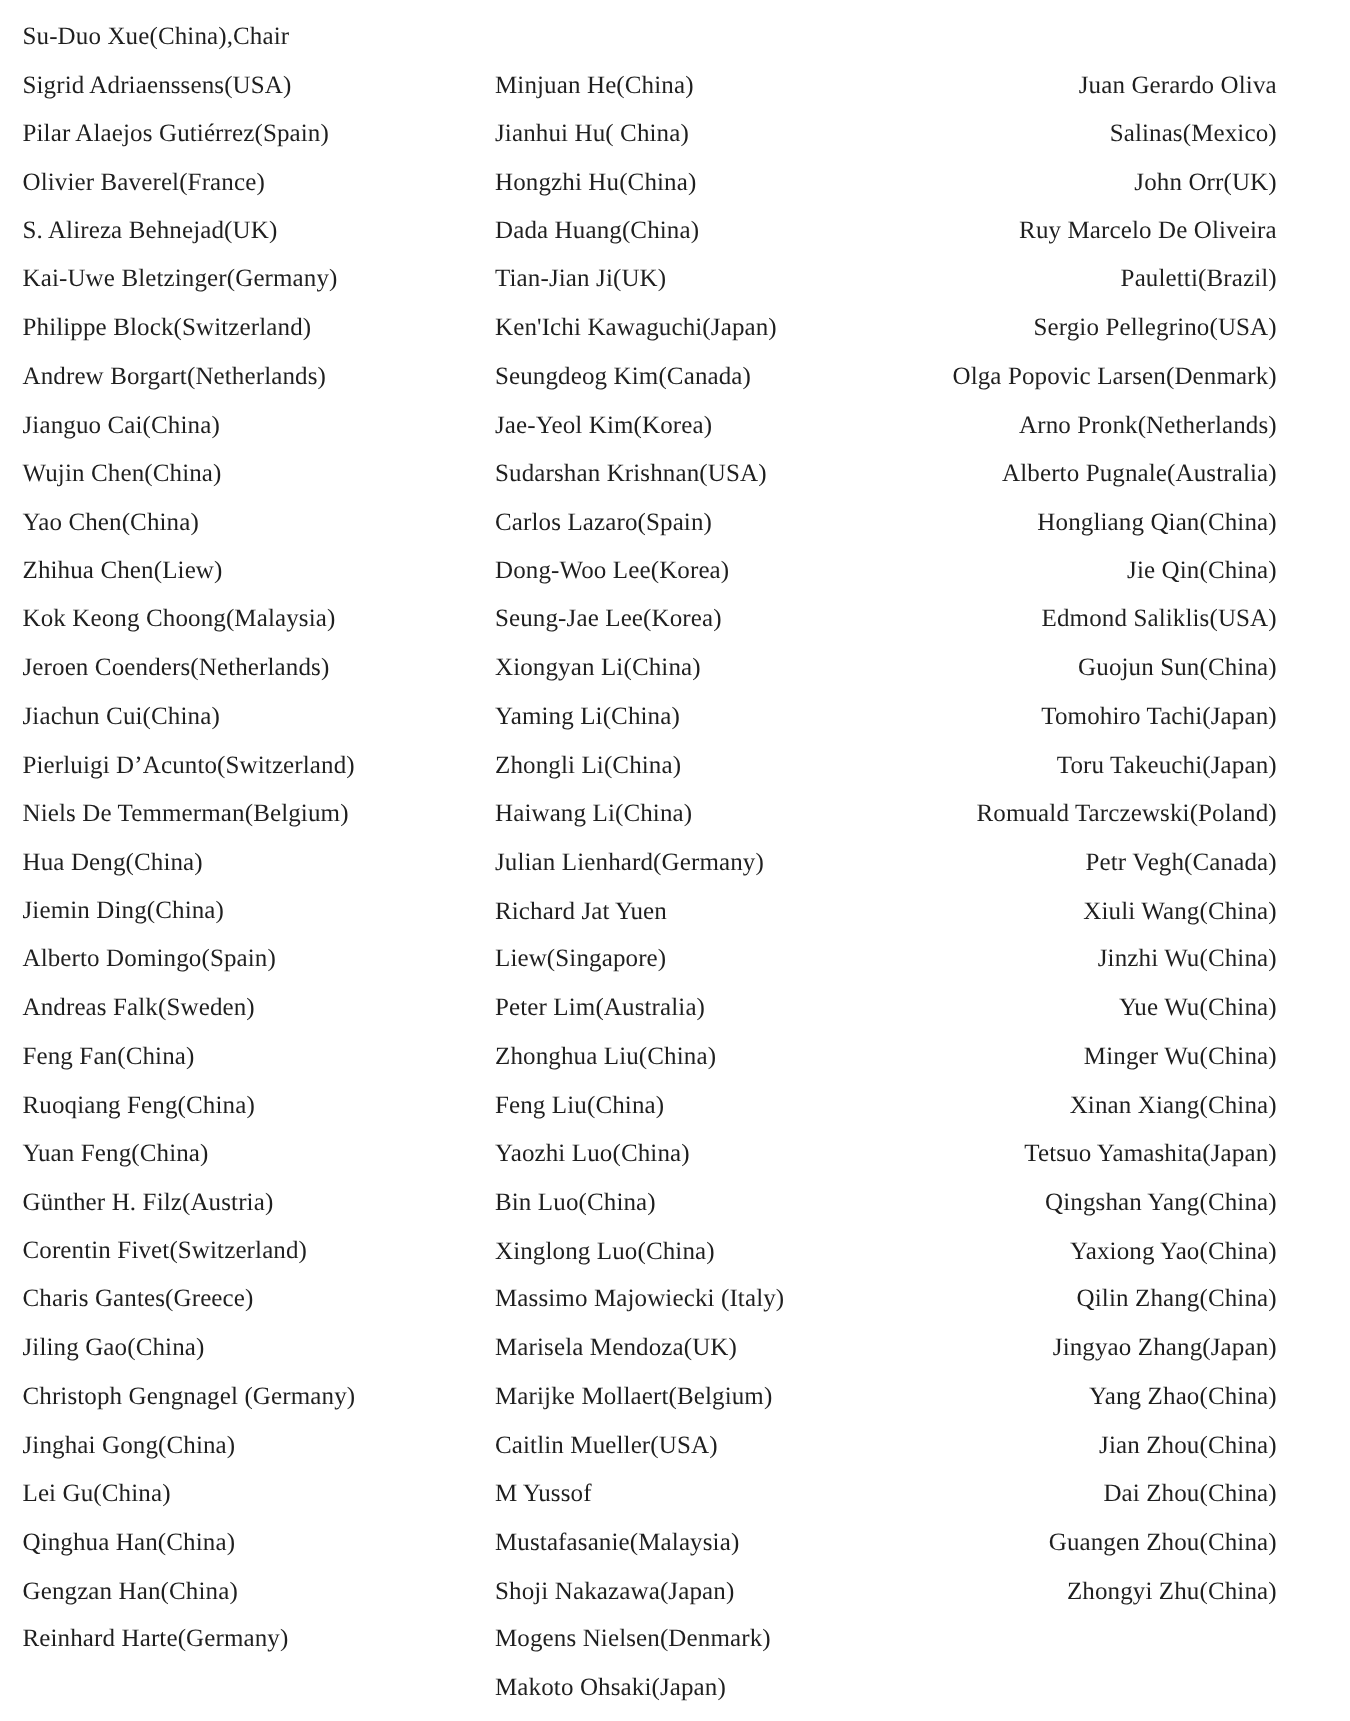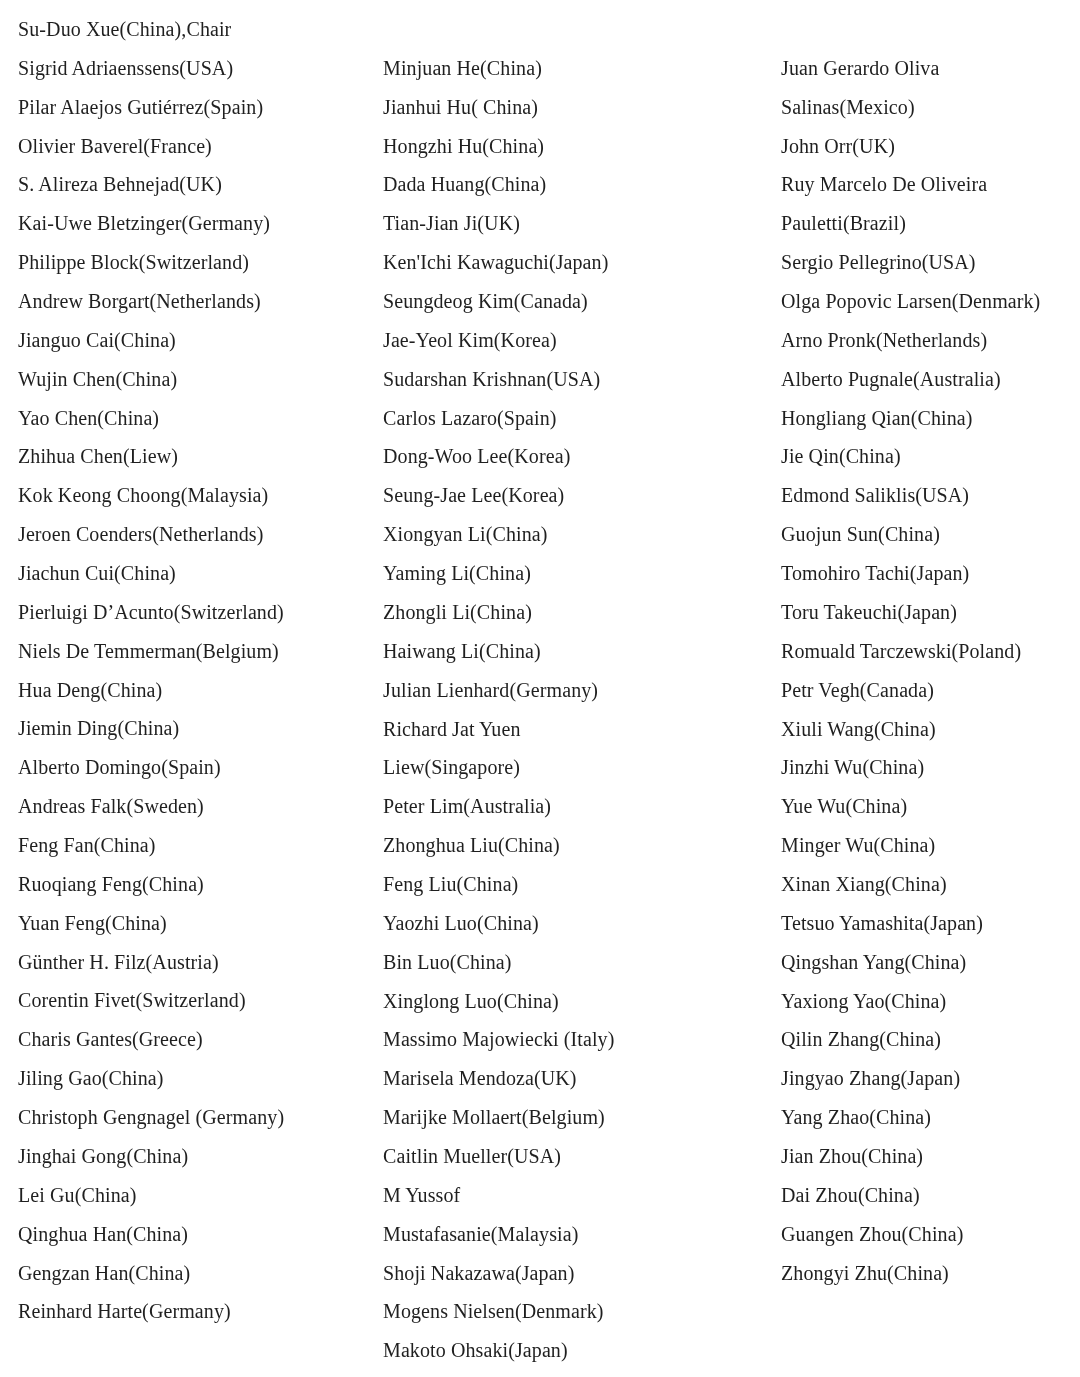--- a/index.html
+++ b/index.html
@@ -19,22 +19,22 @@
     position: relative;
     width: 1080px;
     height: 1197px;
     background: #ffffff;
   }
   .member-column {
     position: absolute;
     top: 10px;
   }
   .member-column.col-1 { left: 18px; }
-  .member-column.col-2 { left: 383px; top: 48.9px; }
-  .member-column.col-3 { left: 781px; top: 48.9px; }
+  .member-column.col-2 { left: 396px; top: 48.9px; }
+  .member-column.col-3 { left: 762px; top: 48.9px; text-align: right; }
   .member-row {
     height: 38.86px;
     line-height: 38.86px;
     font-size: 20px;
     white-space: nowrap;
     letter-spacing: 0.1px;
   }
 </style>
 </head>
 <body>

